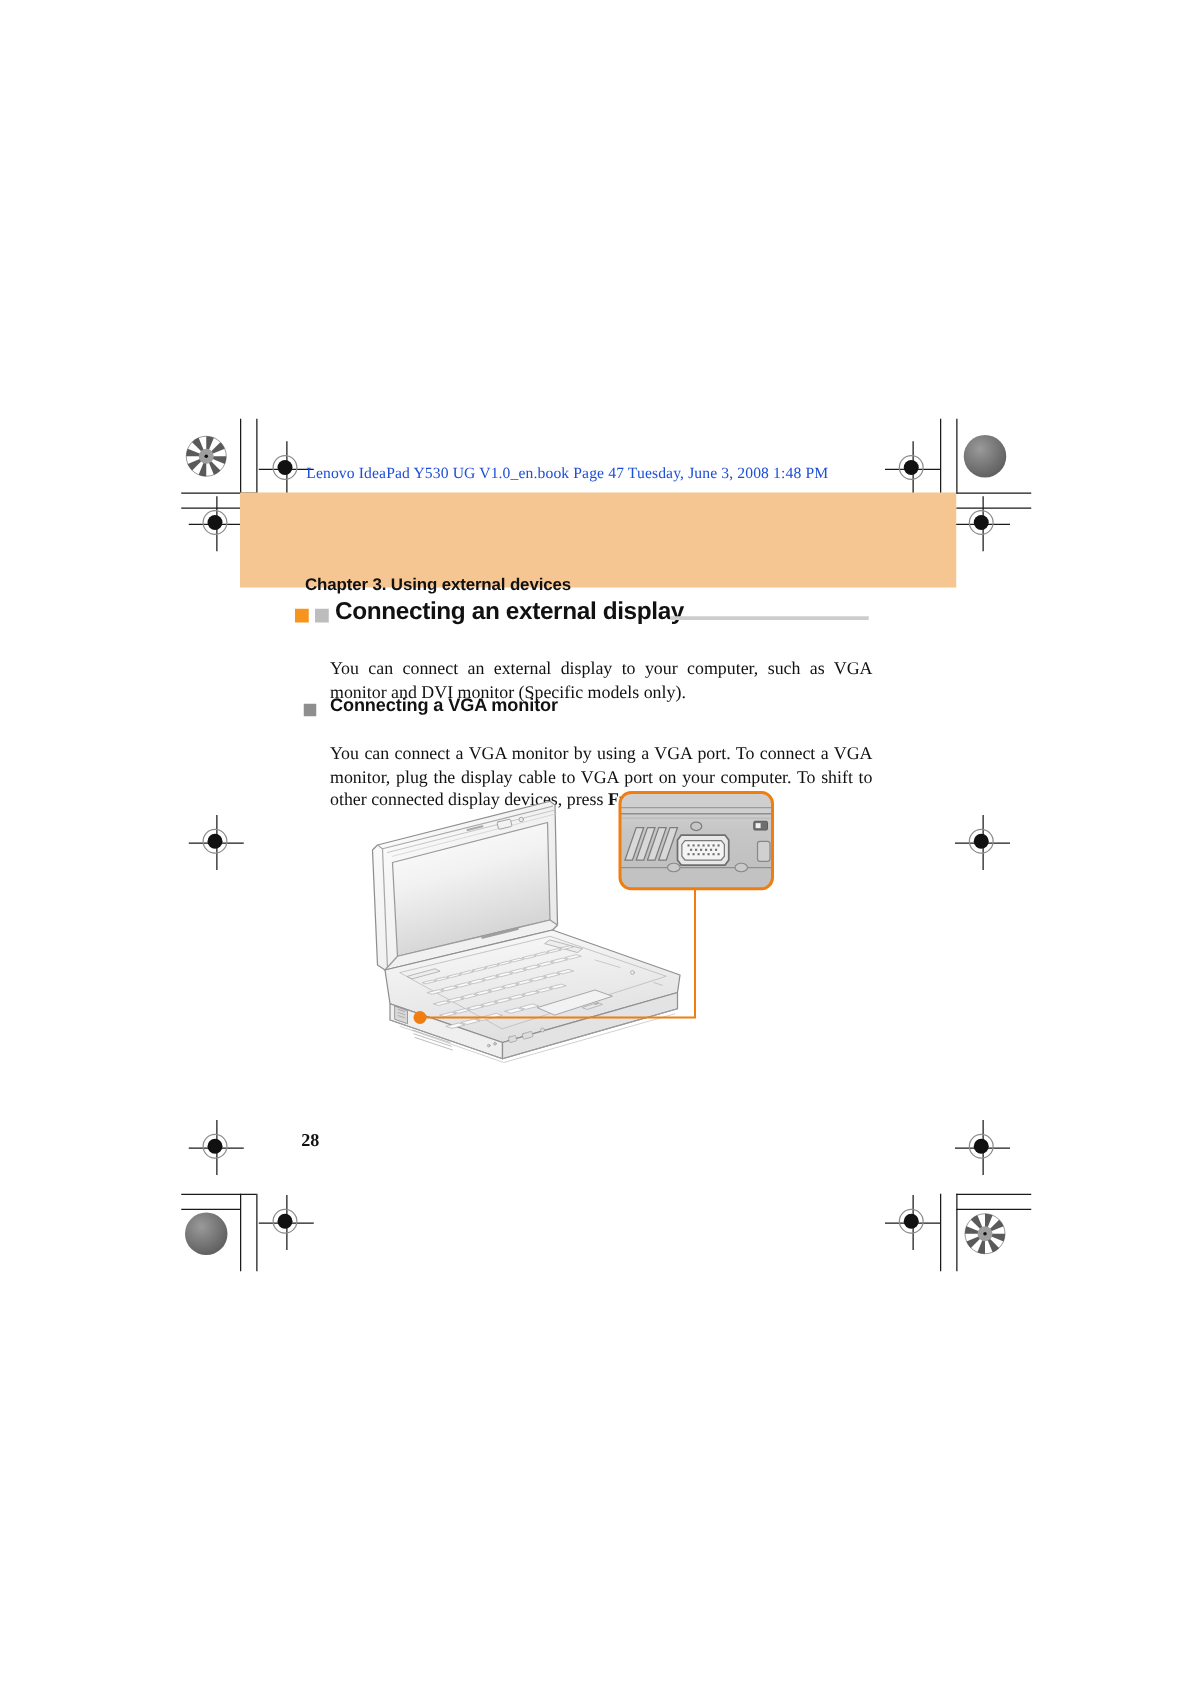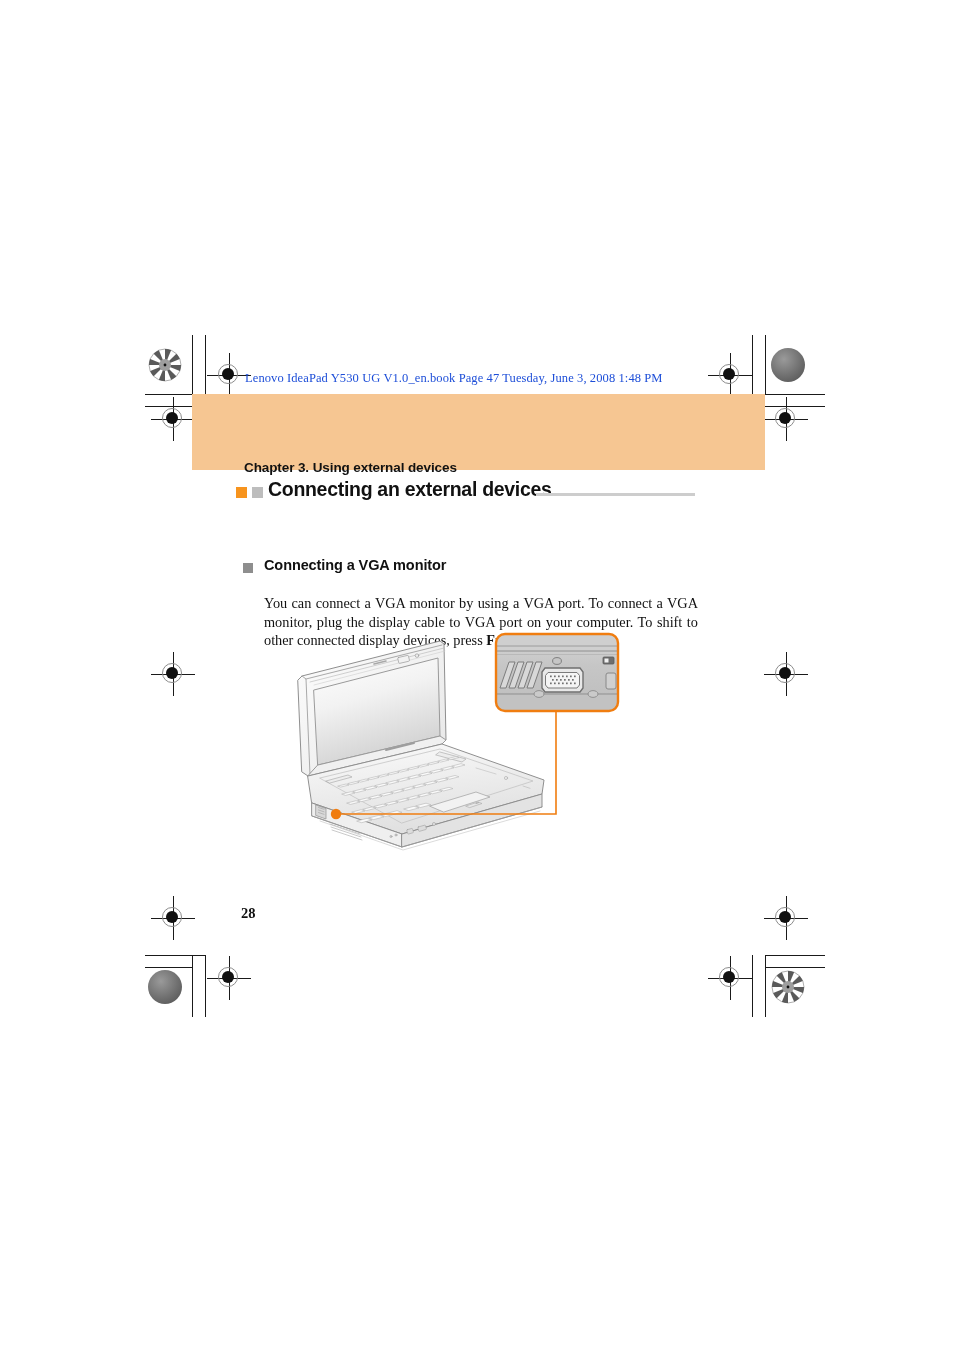--- a/index.html
+++ b/index.html
@@ -335,24 +335,25 @@
   </div>
 
   <div class="filename">Lenovo IdeaPad Y530 UG V1.0_en.book  Page 47  Tuesday, June 3, 2008  1:48 PM</div>
 
   <div class="chapter-band"></div>
   <div class="chapter-title">Chapter 3. Using external devices</div>
 
   <div class="h1-row">
     <span class="sq orange"></span>
     <span class="sq gray"></span>
-    <span class="h1-text">Connecting an external devices</span>
+    <span class="h1-text">Connecting an external display</span>
     <span class="h1-rule"></span>
   </div>
 
+  <p class="para para-intro">You can connect an external display to your computer, such as VGA monitor and DVI monitor (Specific models only).</p>
 
   <div class="h2-row">
     <span class="h2-bullet"></span>
     <span class="h2-text">Connecting a VGA monitor</span>
   </div>
 
   <p class="para para-vga"><span>You can connect a VGA monitor by using a VGA port. To connect a VGA monitor, plug the display cable to VGA port on your computer. To shift to other connected display devices, press </span><b>Fn + F3</b><span>.</span></p>
 
   <div class="figure">
     <svg width="372" height="232" viewBox="0 0 372 232">

